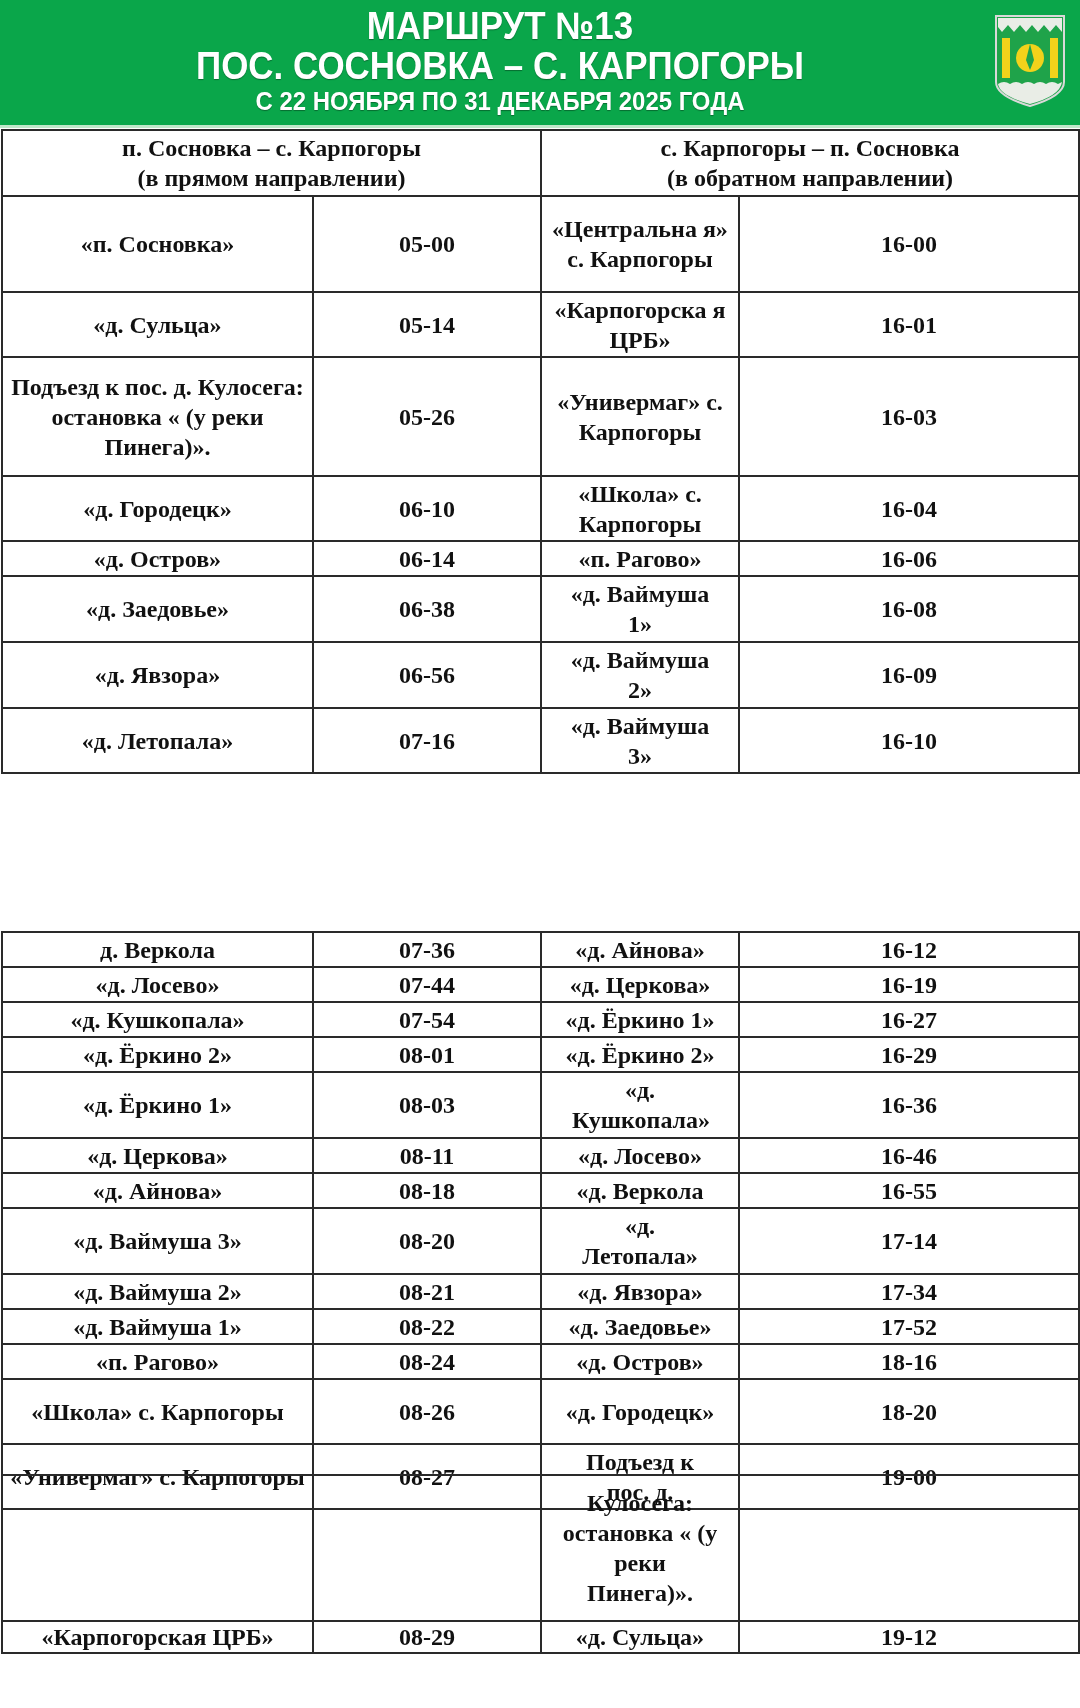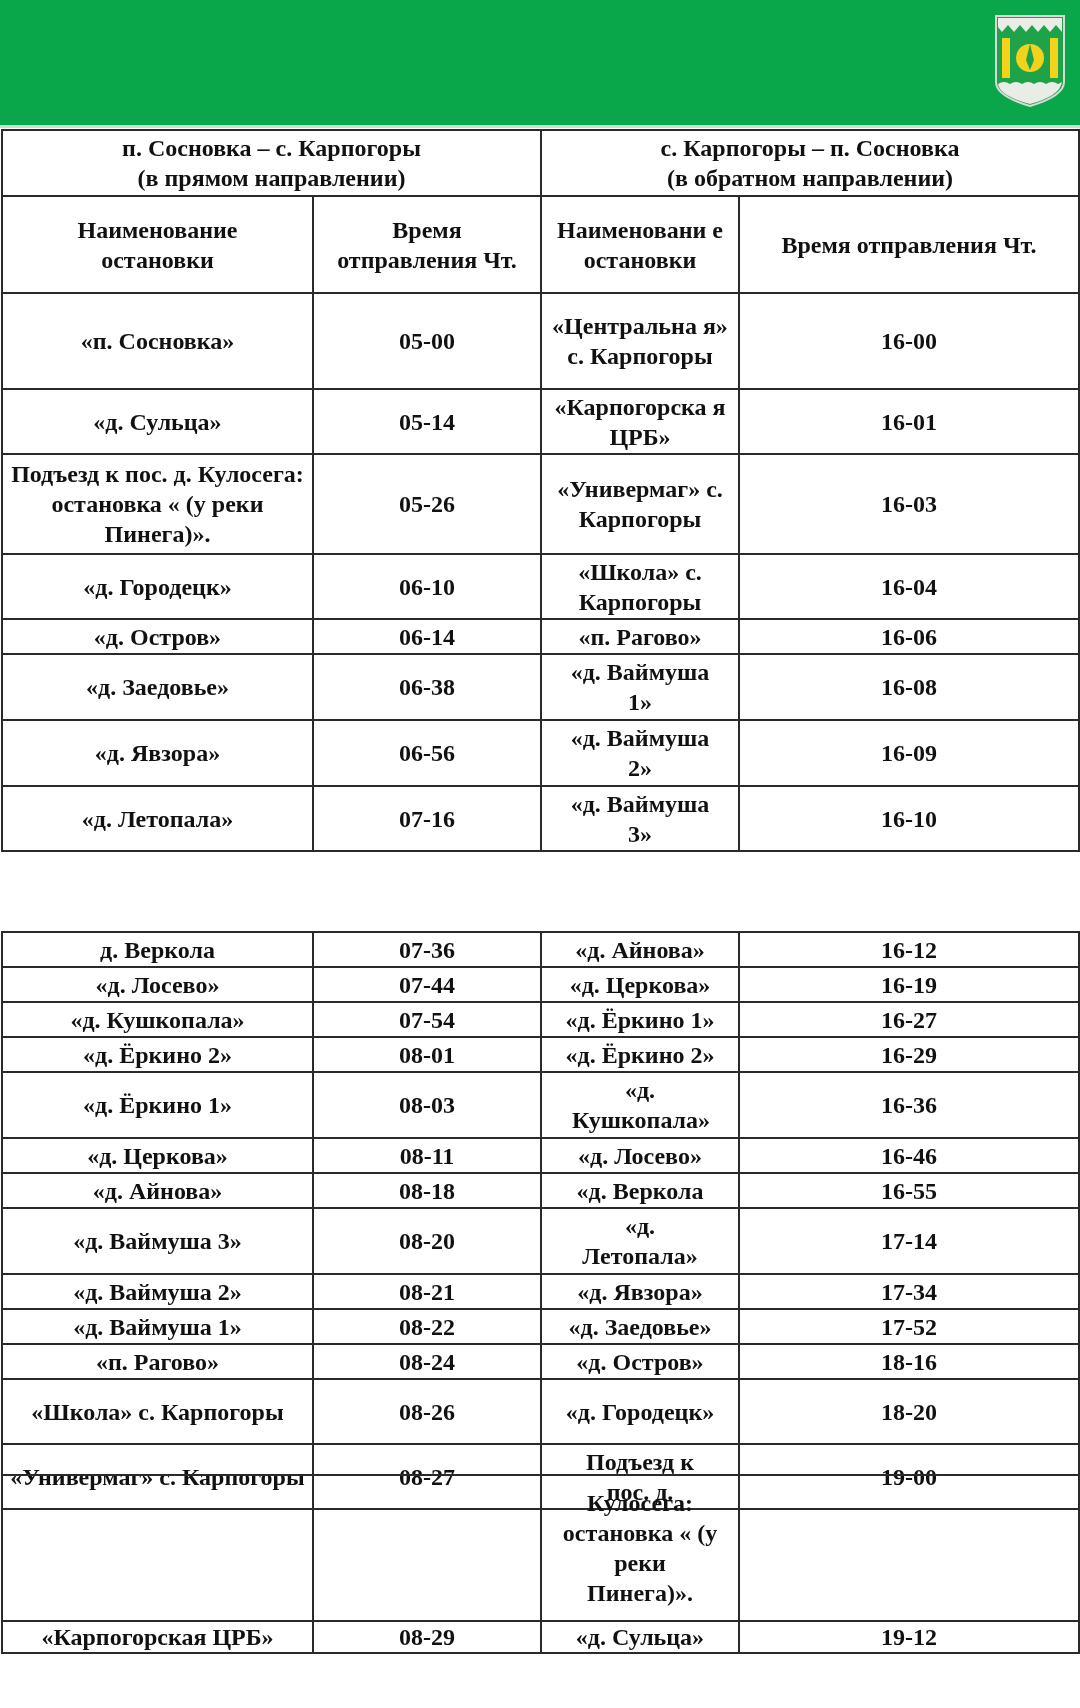--- a/index.html
+++ b/index.html
@@ -23,20 +23,25 @@
   table.sched col.c3 { width:198px; }
   table.sched col.c4 { width:340px; }
   .dir { font-size:25px; line-height:32px; }
   .hdr td { font-size:24px; line-height:32px; }
   .time { font-size:25px; }
 </style>
 </head>
 <body>
 
 <div class="banner">
+  <div class="titles">
+    <div class="t1">МАРШРУТ №13</div>
+    <div class="t2">ПОС. СОСНОВКА – С. КАРПОГОРЫ</div>
+    <div class="t3">С 22 НОЯБРЯ ПО 31 ДЕКАБРЯ 2025 ГОДА</div>
+  </div>
   <svg class="emblem" viewBox="0 0 76 96">
     <path d="M4 4 H72 V70 Q72 84 38 94 Q4 84 4 70 Z" fill="#1fa34a" stroke="#d9d9d9" stroke-width="2"></path>
     <path d="M6 6 H70 V20 L64 13 L58 20 L52 13 L46 20 L40 13 L34 20 L28 13 L22 20 L16 13 L10 20 L6 15 Z" fill="#e9ede6"></path>
     <path d="M6 72 Q12 68 18 72 Q24 68 30 72 Q36 68 42 72 Q48 68 54 72 Q60 68 66 72 L70 70 Q68 84 38 92 Q8 84 6 72 Z" fill="#e9ede6"></path>
     <rect x="10" y="26" width="8" height="40" fill="#f2d21b"></rect>
     <rect x="58" y="26" width="8" height="40" fill="#f2d21b"></rect>
     <circle cx="38" cy="46" r="14" fill="#f2d21b"></circle>
     <path d="M38 32 L34 48 L38 58 L42 48 Z" fill="#1fa34a"></path>
   </svg>
 </div>
@@ -53,39 +58,33 @@
       <tr style="height:66px;">
     <td colspan="2" class="dir">
       <div>п. Сосновка – с. Карпогоры</div>
       <div>(в прямом направлении)</div>
     </td>
     <td colspan="2" class="dir">
       <div>с. Карпогоры – п. Сосновка</div>
       <div>(в обратном направлении)</div>
     </td>
   </tr>
-  <tr class="hdr" style="height:97px;">
-    <td style="padding:0 40px;">Наименование остановки</td>
-    <td style="padding:0 18px;">Время отправления Чт.</td>
-    <td>Наименовани е остановки</td>
-    <td style="padding:0 40px;">Время отправления Чт.</td>
-  </tr>
   <tr style="height:96px;">
     <td>«п. Сосновка»</td>
     <td class="time">05-00</td>
     <td>«Центральна я» с. Карпогоры</td>
     <td class="time">16-00</td>
   </tr>
   <tr style="height:65px;">
     <td>«д. Сульца»</td>
     <td class="time">05-14</td>
     <td>«Карпогорска я ЦРБ»</td>
     <td class="time">16-01</td>
   </tr>
-  <tr style="height:100px;">
+  <tr style="height:119px;">
     <td>Подъезд к пос. д. Кулосега: остановка « (у реки Пинега)».</td>
     <td class="time">05-26</td>
     <td>«Универмаг» с. Карпогоры</td>
     <td class="time">16-03</td>
   </tr>
   <tr style="height:65px;">
     <td>«д. Городецк»</td>
     <td class="time">06-10</td>
     <td>«Школа» с. Карпогоры</td>
     <td class="time">16-04</td>

